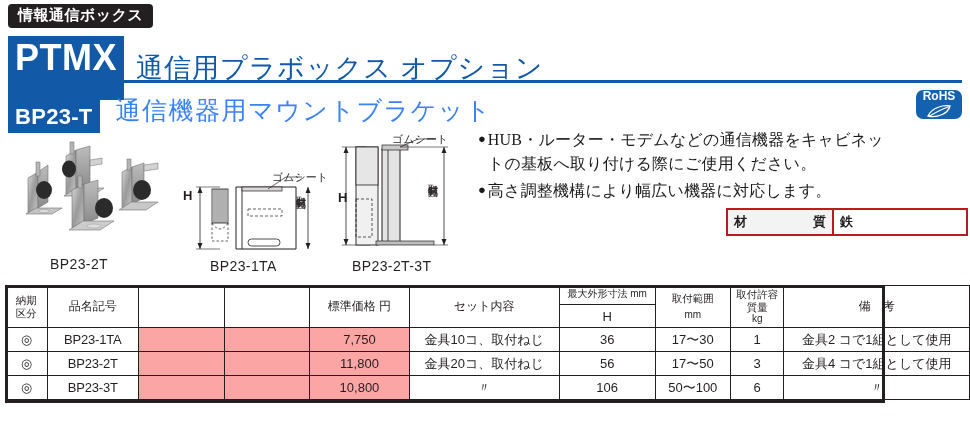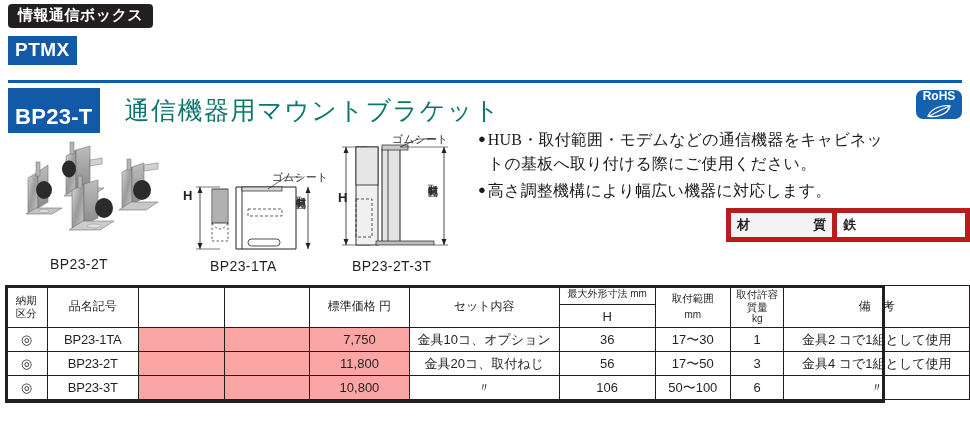--- a/index.html
+++ b/index.html
@@ -32,23 +32,23 @@
   .ptmx-row {
     position: absolute;
     left: 8px; top: 36px;
     display: flex;
     align-items: center;
   }
   .ptmx-badge {
     background: #1259a8;
     color: #ffffff;
     font-weight: bold;
-    font-size: 19px;
+    font-size: 36px;
     line-height: 1;
-    padding: 4px 7px 6px 7px;
+    padding: 4px 7px 24px 7px;
     letter-spacing: 0.5px;
   }
   .ptmx-title {
     color: #1259a8;
     font-size: 27px;
     font-weight: normal;
     margin-left: 12px;
     letter-spacing: 1px;
     white-space: nowrap;
   }
@@ -69,23 +69,23 @@
   .sub-badge {
     background: #1259a8;
     color: #ffffff;
     font-weight: bold;
     font-size: 22px;
     line-height: 1;
     padding: 18px 7px 5px 7px;
     letter-spacing: 0.3px;
   }
   .sub-title {
-    color: #0f766e;
+    color: #3b82f6;
     font-size: 25px;
-    margin-left: 25px;
+    margin-left: 16px;
     letter-spacing: 1.5px;
     white-space: nowrap;
   }
 
   
   .rohs {
     position: absolute;
     right: 8px; top: 90px;
     width: 46px; height: 29px;
     background: #1461b0;
@@ -114,21 +114,21 @@
   .bullet .btxt { flex: 1 1 auto; letter-spacing: 0.2px; }
 
   
   .mat-table {
     position: absolute;
     left: 726px; top: 208px;
     border-collapse: collapse;
     font-size: 13px;
   }
   .mat-table td {
-    border: 5px solid #b91c1c;
+    border: 2px solid #b91c1c;
     padding: 3px 6px;
     white-space: nowrap;
     line-height: 1.4;
   }
   .mat-key {
     font-weight: bold;
     background: #f3f3f3;
     width: 92px;
     text-align: justify;
     text-align-last: justify;
@@ -187,40 +187,41 @@
     pointer-events: none;
   }
 </style>
 </head>
 <body>
 
 <div class="cat-tag">情報通信ボックス</div>
 
 <div class="ptmx-row">
   <span class="ptmx-badge">PTMX</span>
+  <span class="ptmx-title">通信用プラボックス オプション</span>
 </div>
 <div class="blue-rule"></div>
 
 <div class="sub-row">
   <span class="sub-badge">BP23-T</span>
   <span class="sub-title">通信機器用マウントブラケット</span>
 </div>
 
 <div class="rohs">
   <span class="rohs-text">RoHS</span>
   <svg class="rohs-leaf" viewBox="0 0 26 15">
     <path d="M2 12 C6 3, 18 1, 24 2 C22 10, 11 14, 2 12 Z" fill="none" stroke="#ffffff" stroke-width="1.3"></path>
     <path d="M3 12 C9 9, 16 5, 23 2.5" fill="none" stroke="#ffffff" stroke-width="1.1"></path>
   </svg>
 </div>
 
 <div class="bullets">
   <div class="bullet">
     <span class="dot">●</span>
-    <span class="btxt">HUB・取付範囲・モデムなどの通信機器をキャビネットの基板へ取り付ける際にご使用ください。</span>
+    <span class="btxt">HUB・ルーター・モデムなどの通信機器をキャビネットの基板へ取り付ける際にご使用ください。</span>
   </div>
   <div class="bullet">
     <span class="dot">●</span>
     <span class="btxt">高さ調整機構により幅広い機器に対応します。</span>
   </div>
 </div>
 
 <table class="mat-table">
   <tbody>
       <tr>
@@ -406,21 +407,21 @@
         <th>備　考</th>
       </tr>
     </thead>
     <tbody>
       <tr>
         <td class="mark">◎</td>
         <td class="pname">BP23-1TA</td>
         <td class="shade"></td>
         <td class="shade"></td>
         <td class="shade price">7,750</td>
-        <td class="setc">金具10コ、オプション</td>
+        <td class="setc">金具10コ、取付ねじ</td>
         <td class="num">36</td>
         <td class="num">17〜30</td>
         <td class="num">1</td>
         <td class="rem">金具2 コで1組として使用</td>
       </tr>
       <tr>
         <td class="mark">◎</td>
         <td class="pname">BP23-2T</td>
         <td class="shade"></td>
         <td class="shade"></td>

